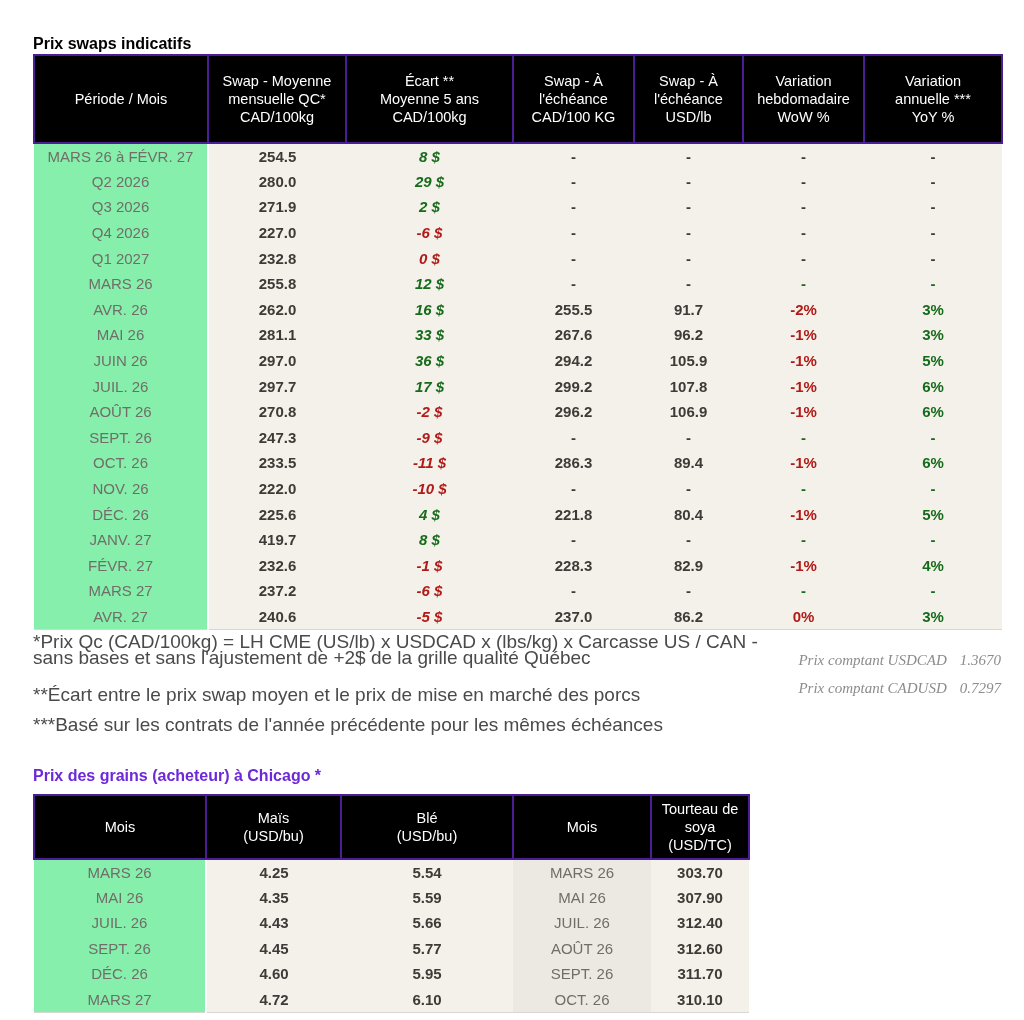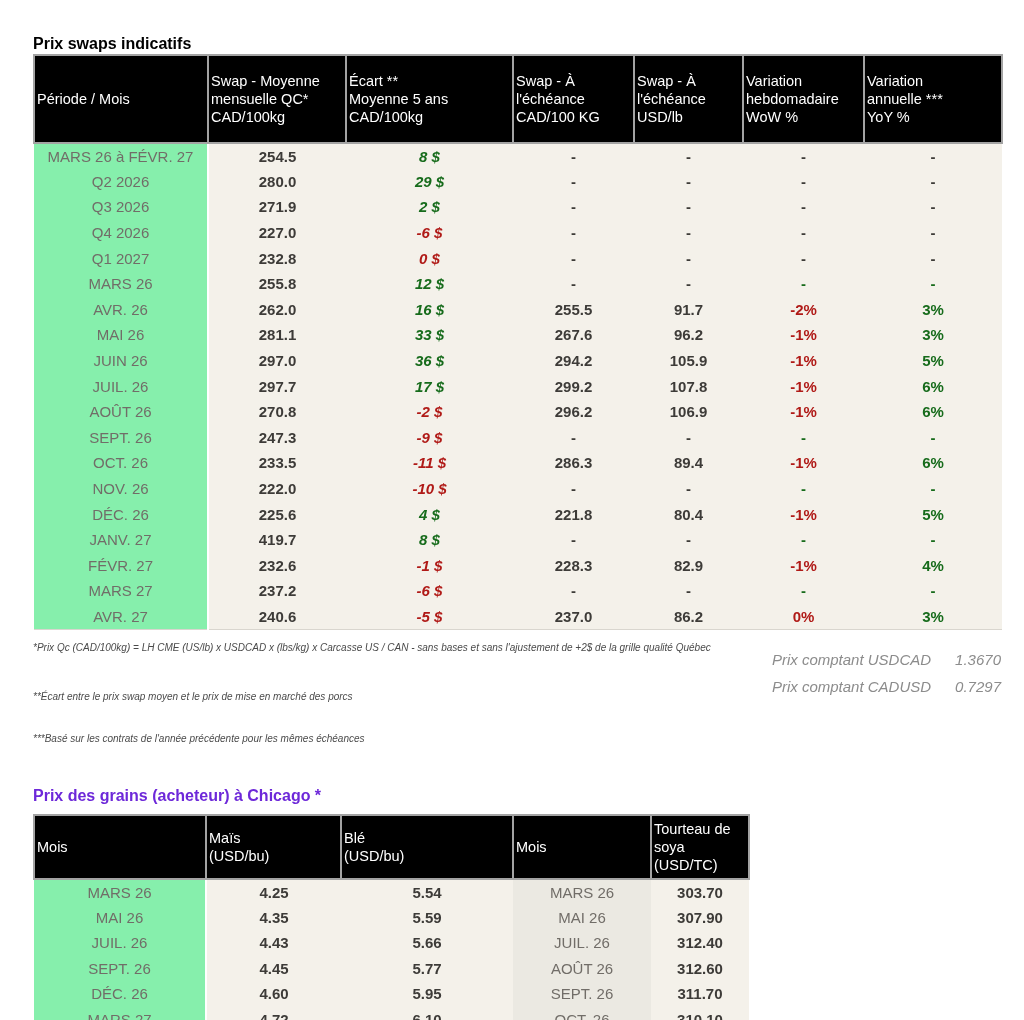--- a/index.html
+++ b/index.html
@@ -16,47 +16,47 @@
   
   .top-area { position:relative; height:50px; }
   .spot-lines { position:absolute; right:0; top:0; display:grid; row-gap:4px; }
   .spot-line { display:grid; grid-template-columns:auto auto auto; column-gap:16px; justify-content:end; font-style:italic; color:#8c8c8c; font-size:15px; line-height:19px; }
   .page-title { position:absolute; left:0; bottom:1px; font-size:16px; font-weight:bold; color:#000; }
 
   
   table { border-collapse:collapse; table-layout:fixed; }
   th {
     background:#000; color:#fff; font-weight:normal; font-size:14.5px; line-height:18px;
-    text-align:left; vertical-align:middle; white-space:pre-line;
-    border:2px solid #a3a3a3; padding:4px 2px;
+    text-align:center; vertical-align:middle; white-space:pre-line;
+    border:2px solid #4c1d95; padding:4px 2px;
   }
   td { font-size:15px; text-align:center; vertical-align:middle; padding:3px 4px; height:25.6px; }
   .swaps-table td, .grains-table td { background:#f4f1ea; }
   td.period-col { background:#86efac; color:#716d68; border-right:2px solid #fff; }
   td.month-col  { background:#ebe9e2; color:#716d68; }
   td.num { font-weight:bold; color:#3d3b38; }
   td.ecart { font-weight:bold; font-style:italic; }
   td.pct { font-weight:bold; }
   .green { color:#166b1b; }
   .red   { color:#b01a17; }
   .dark  { color:#3d3b38; }
   .swaps-table { width:968px; }
   .swaps-table th { height:88px; }
   .grains-table { width:715px; }
   .grains-table th { height:62px; }
   .swaps-table tbody tr:last-child td, .grains-table tbody tr:last-child td { border-bottom:1px solid #d9d6cf; }
 
   
   .footnotes-wrap { position:relative; margin-top:4px; min-height:96px; }
-  .footnote { font-style:italic; color:#4a4a4a; font-size:10px; line-height:28px; }
+  .footnote { color:#4a4a4a; font-size:19px; line-height:16px; }
   .footnote.f1 { max-width:730px; }
   .footnote.f2 { margin-top:21px; }
   .footnote.f3 { margin-top:14px; }
   .fx-block { position:absolute; right:0; top:12px; text-align:right; font-style:italic; color:#8c8c8c; font-size:15px; line-height:27px; }
-  .fx-line span { margin-left:24px; }
+  .fx-line span { margin-left:13px;font-family:Liberation Serif, serif; }
 
   
   .grains-title { margin-top:34px; margin-bottom:9px; font-size:16px; font-weight:bold; color:#6d28d9; }
 </style>
 </head>
 <body>
 
 <div class="page">
 
   <div class="top-area">

